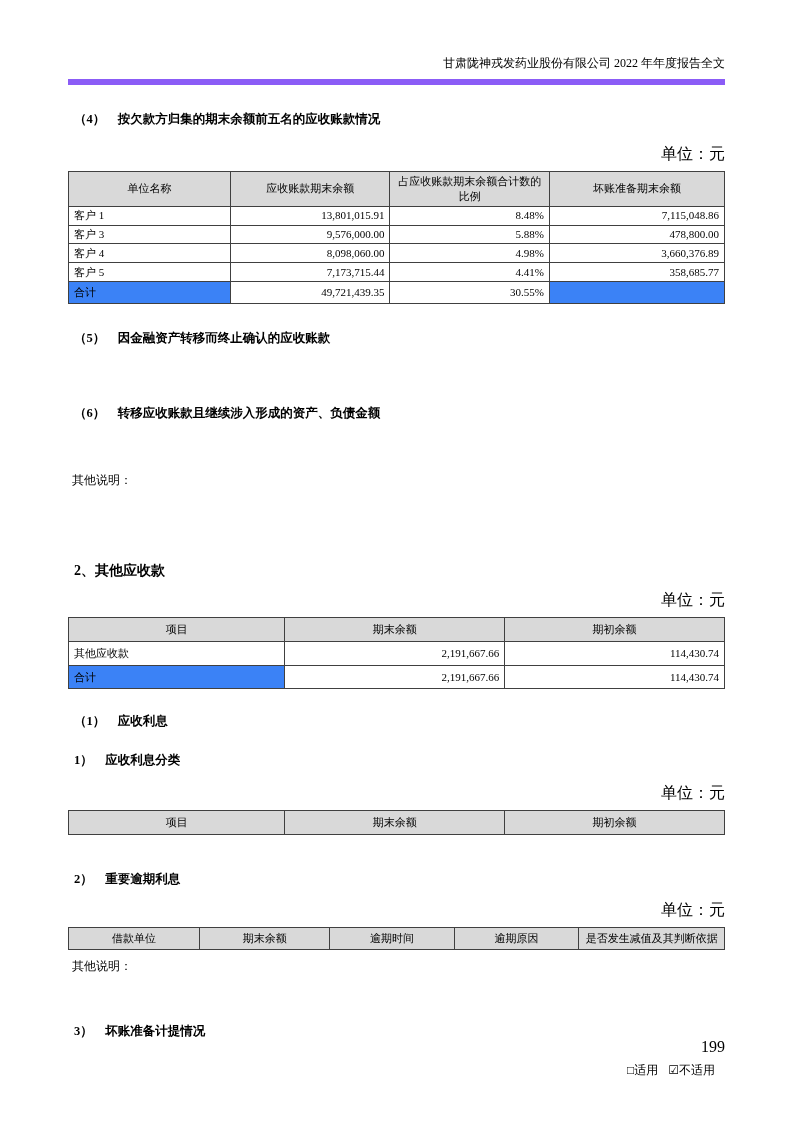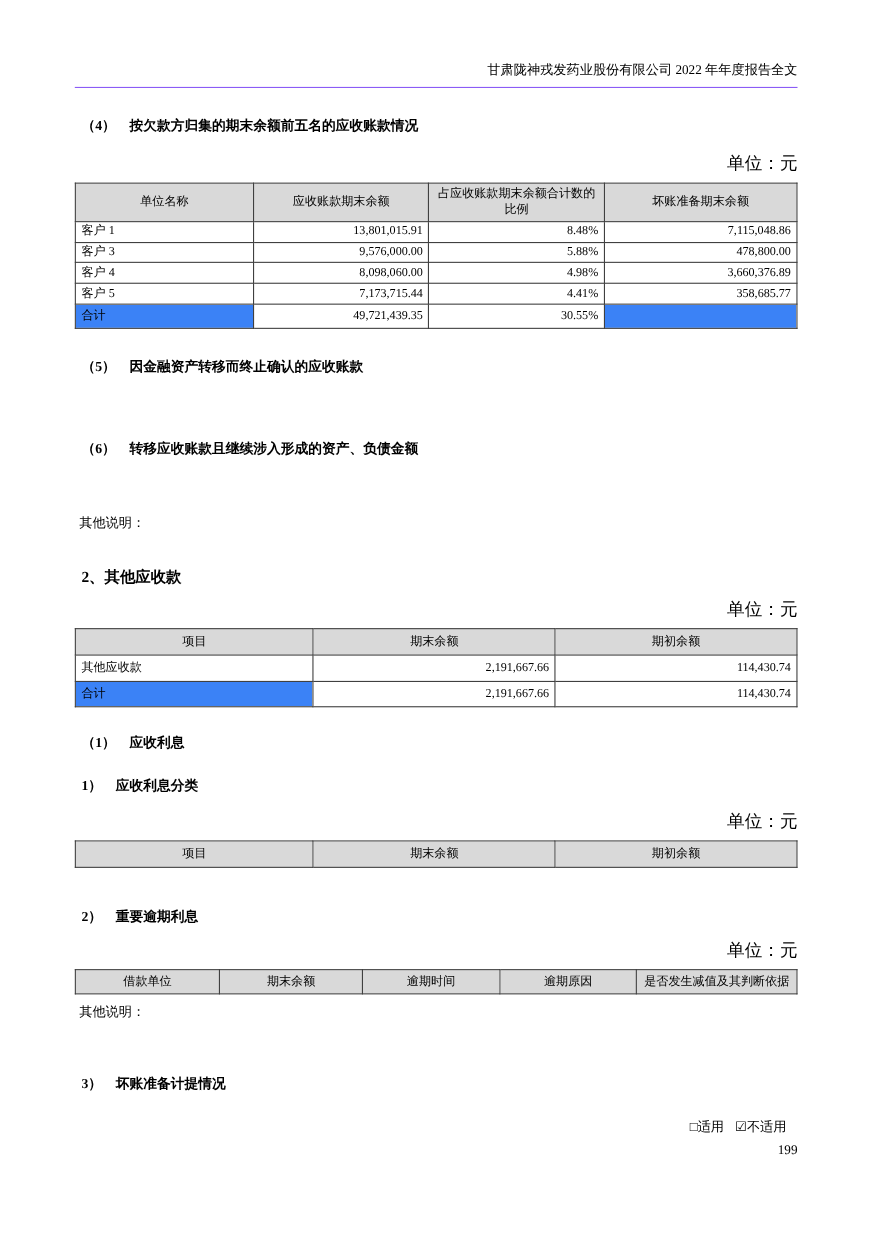--- a/index.html
+++ b/index.html
@@ -10,21 +10,21 @@
     background: #ffffff;
     position: relative;
     font-family: "Liberation Serif", "DejaVu Serif", serif;
     color: #000000;
     padding: 0 68px;
     overflow: hidden;
   }
   .doc-header {
     padding-top: 55px;
     padding-bottom: 7px;
-    border-bottom: 1px solid #8b5cf6;
+    border-bottom: 6px solid #8b5cf6;
     text-align: right;
     font-size: 12px;
   }
   .sec {
     font-weight: bold;
     font-size: 12.5px;
     padding-left: 6px;
   }
   .sec-lg {
     font-weight: bold;
@@ -65,41 +65,41 @@
   .t2 td { padding-top: 4px; padding-bottom: 4px; }
   .t2 th, .t3 th { padding-top: 4px; padding-bottom: 4px; }
   .t4 th { padding-top: 3px; padding-bottom: 3px; }
 
   .mt-s4    { margin-top: 26px; }
   .mt-unit1 { margin-top: 16px; }
   .mt-t1    { margin-top: 6px; }
   .mt-s5    { margin-top: 26px; }
   .mt-s6    { margin-top: 58px; }
   .mt-note1 { margin-top: 50px; }
-  .mt-s2    { margin-top: 32px; }
+  .mt-s2    { margin-top: 73px; }
   .mt-unit2 { margin-top: 10px; }
   .mt-t2    { margin-top: 6px; }
   .mt-s21   { margin-top: 24px; }
   .mt-s211  { margin-top: 22px; }
   .mt-unit3 { margin-top: 14px; }
   .mt-t3    { margin-top: 6px; }
   .mt-s212  { margin-top: 36px; }
   .mt-unit4 { margin-top: 12px; }
   .mt-t4    { margin-top: 6px; }
   .mt-note2 { margin-top: 8px; }
   .mt-s213  { margin-top: 48px; }
   .mt-appl  { margin-top: 22px; }
 
   .applicable { font-size: 12px; padding-left: 4px; text-align: right; }
   .applicable span { margin-right: 10px; }
   .page-num {
     position: absolute;
     top: 1038px;
     right: 68px;
-    font-size: 12px;
+    font-size: 16px;
     text-align: center;
   }
 </style>
 </head>
 <body>
 
 <div class="page">
 
   <div class="doc-header">甘肃陇神戎发药业股份有限公司 2022 年年度报告全文</div>
 

